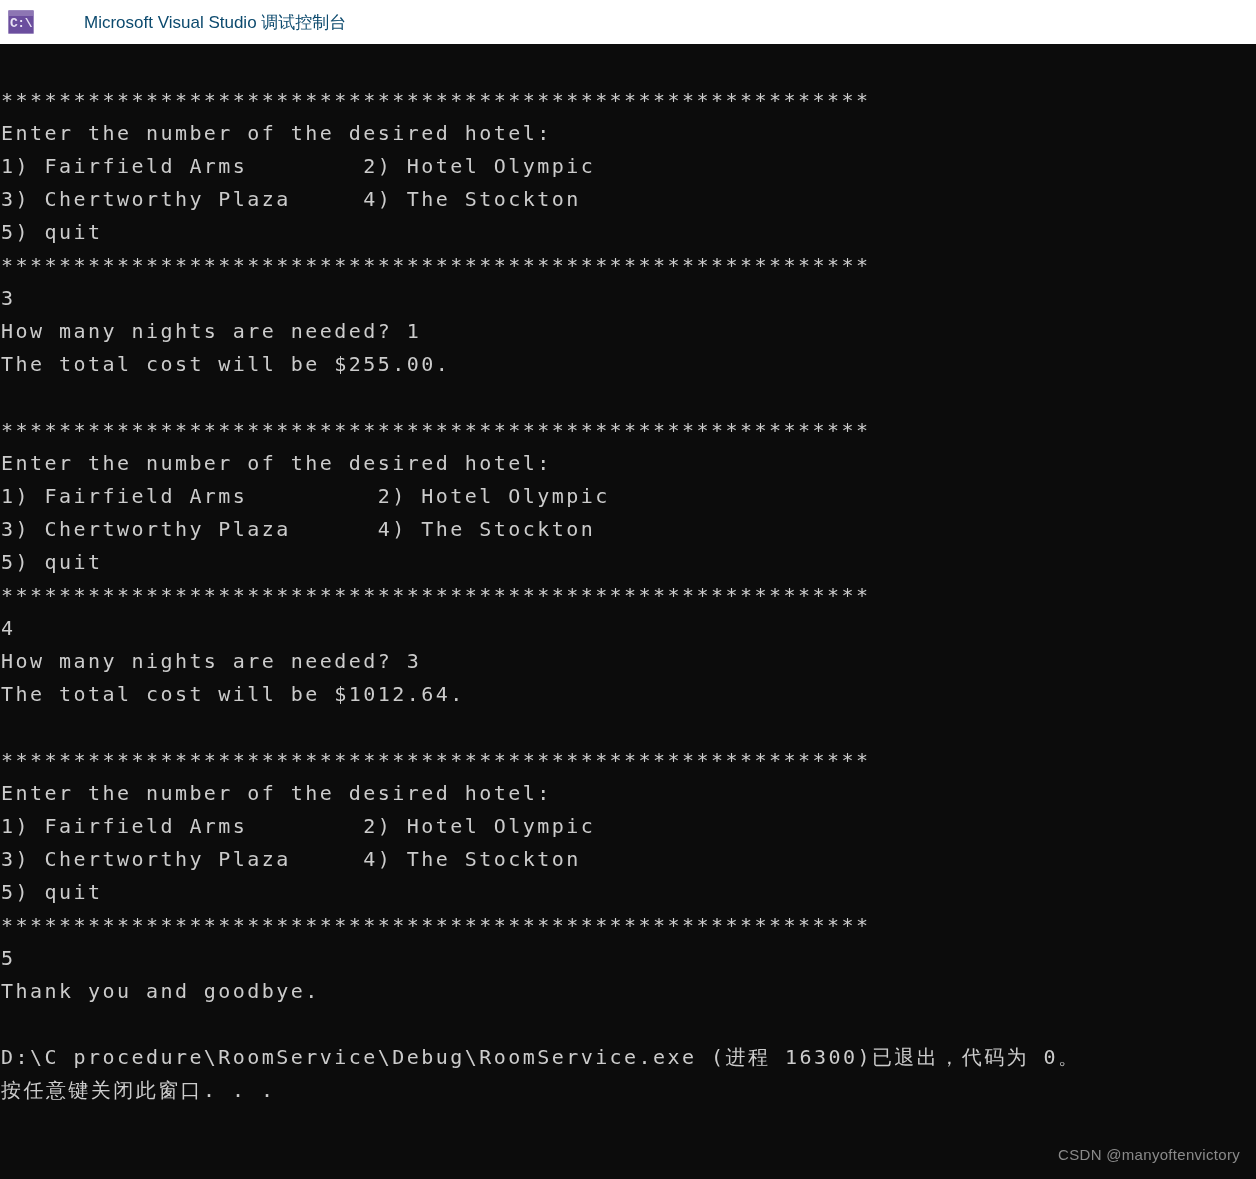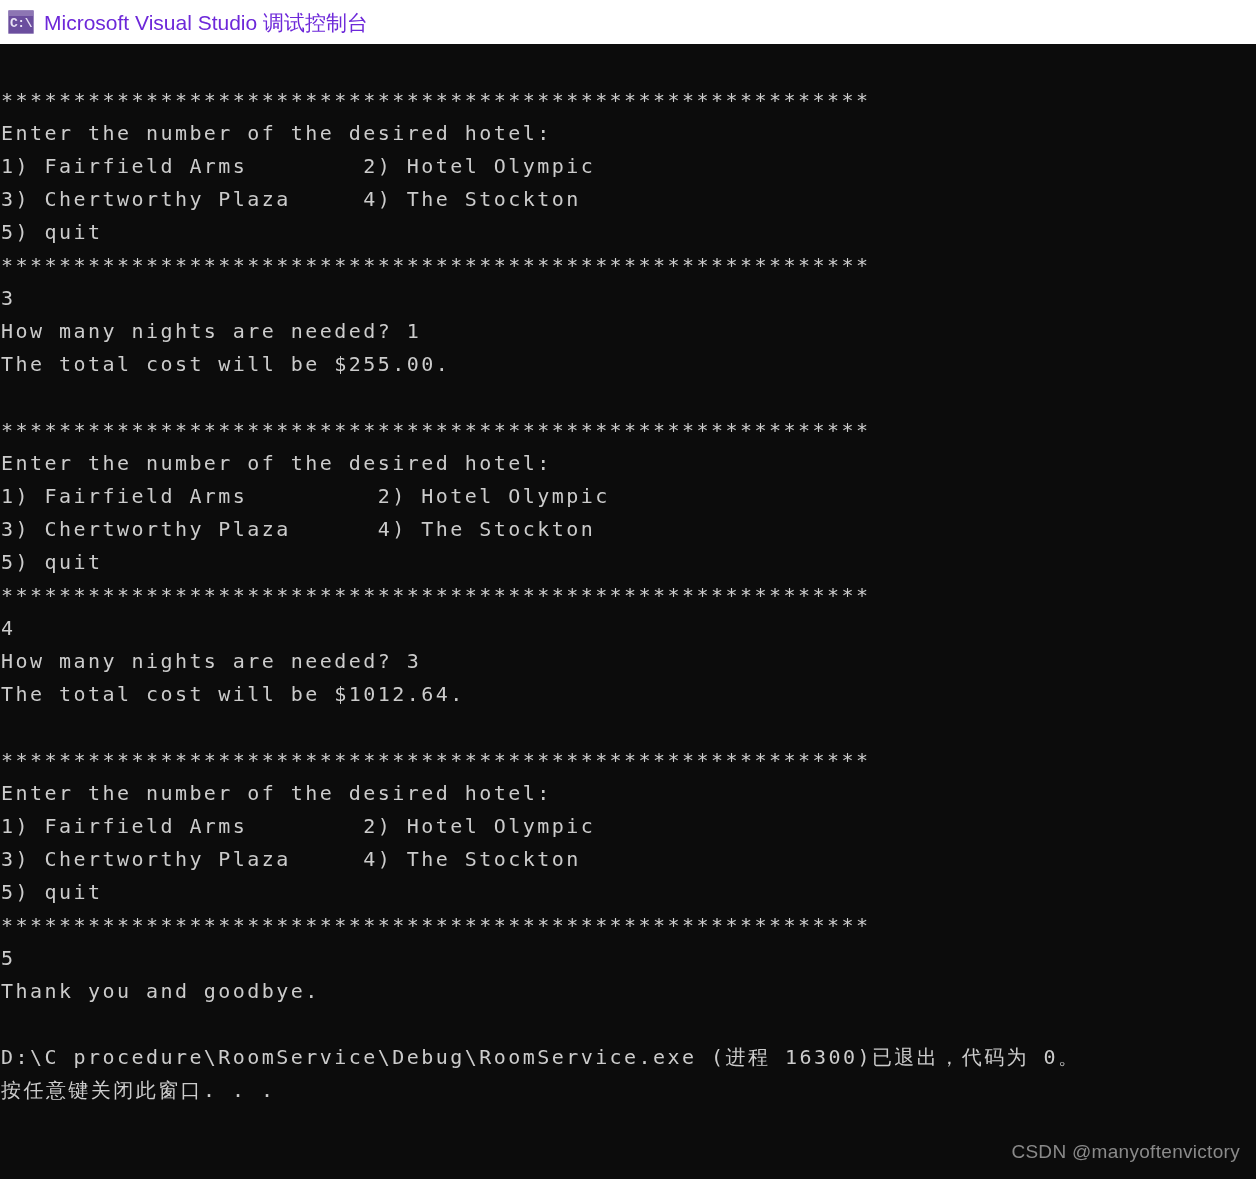--- a/index.html
+++ b/index.html
@@ -49,25 +49,26 @@
   .app-icon .icon-glyph {
     color: #e9e3f5;
     font-family: "Liberation Mono", monospace;
     font-size: 13px;
     font-weight: bold;
     line-height: 1;
     padding-bottom: 3px;
     letter-spacing: -0.5px;
   }
   .titlebar-text {
-    font-size: 21px;
-    color: #6d28d9;
+    font-size: 17px;
+    color: #0c4a6e;
     font-family: "Liberation Sans", sans-serif;
     white-space: nowrap;
     line-height: 1;
+    margin-left: 40px;
   }
 
   
   .console {
     position: relative;
     height: 1135px;
     background: #0c0c0c;
     box-sizing: border-box;
     padding: 40px 0 0 0;
     overflow: hidden;
@@ -88,21 +89,21 @@
     white-space: pre;
   }
   .line.blank { letter-spacing: 0; }
 
   .watermark {
     position: absolute;
     right: 16px;
     bottom: 16px;
     color: #8a8a8a;
     font-family: "Liberation Sans", sans-serif;
-    font-size: 19px;
+    font-size: 15px;
     letter-spacing: 0.3px;
     white-space: nowrap;
   }
 </style>
 </head>
 <body>
 
 <div class="titlebar">
   <div class="app-icon">
     <div class="icon-topbar"></div>

